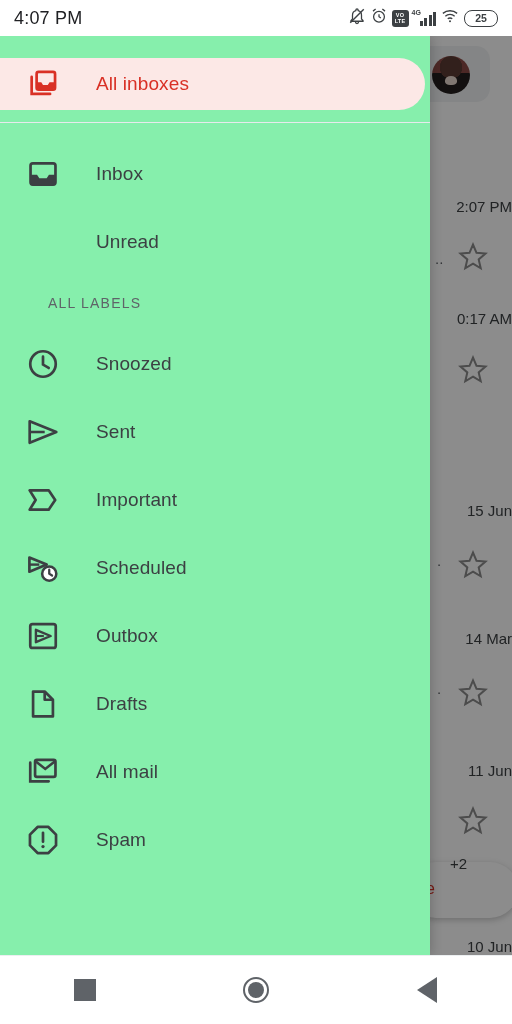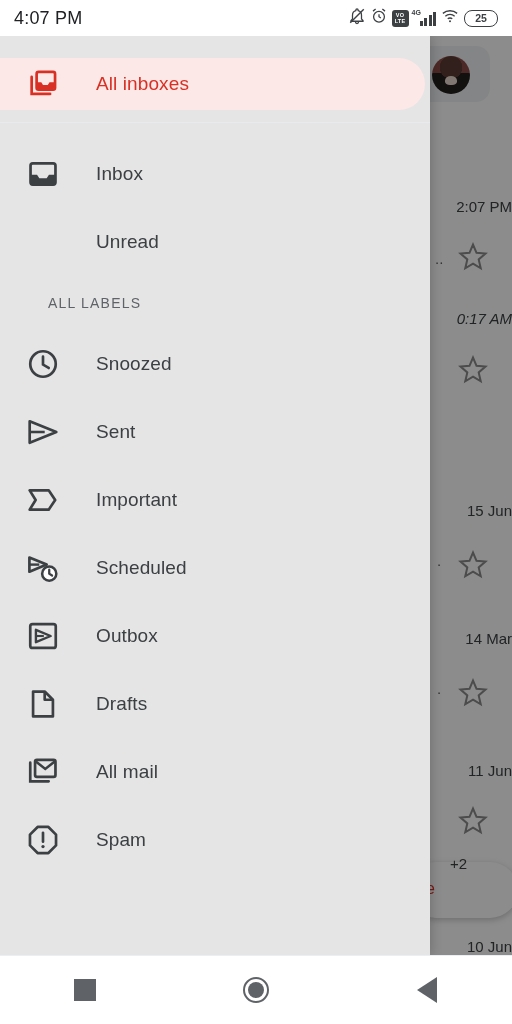--- a/index.html
+++ b/index.html
@@ -89,21 +89,21 @@
   }
   .batt{
     width:34px;height:17px;border:1.6px solid #3c4043;border-radius:8px;
     display:flex;align-items:center;justify-content:center;
     font-size:10.5px;color:#3c4043;font-weight:600;position:relative;
   }
 
   
   #drawer{
     position:absolute; left:0; top:36px; width:430px; height:919px;
-    background:#e5e5e5; z-index:30;
+    background:#86efac; z-index:30;
     box-shadow:2px 0 10px rgba(0,0,0,.18);
     overflow:hidden;
   }
   .nav-row{
     position:relative; height:68px; display:flex; align-items:center;
     padding-left:26px; cursor:pointer;
   }
   .nav-row.selected::before{
     content:""; position:absolute; left:0; top:8px;
     width:425px; height:52px;
@@ -155,21 +155,21 @@
     <div class="bg-avatar"></div>
 
     <div class="bg-time" style="top:198px;">2:07 PM</div>
     <div class="bg-snippet" style="left:435px; top:250px;">..</div>
     <div class="bg-star" style="top:242px;">
       <svg viewBox="0 0 24 24">
           <path d="M12 17.27 18.18 21l-1.64-7.03L22 9.24l-7.19-.61L12 2 9.19 8.63 2 9.24l5.46 4.73L5.82 21z" fill="none" stroke="#8a8a8a" stroke-width="1.6"></path>
         </svg>
     </div>
 
-    <div class="bg-time" style="top:310px;font-style:italic;">0:17 AM</div>
+    <div class="bg-time" style="top:310px;">0:17 AM</div>
     <div class="bg-star" style="top:355px;">
       <svg viewBox="0 0 24 24">
           <path d="M12 17.27 18.18 21l-1.64-7.03L22 9.24l-7.19-.61L12 2 9.19 8.63 2 9.24l5.46 4.73L5.82 21z" fill="none" stroke="#8a8a8a" stroke-width="1.6"></path>
         </svg>
     </div>
 
     <div class="bg-time" style="top:502px;">15 Jun</div>
     <div class="bg-snippet" style="left:437px; top:552px;">.</div>
     <div class="bg-star" style="top:550px;">
       <svg viewBox="0 0 24 24">

